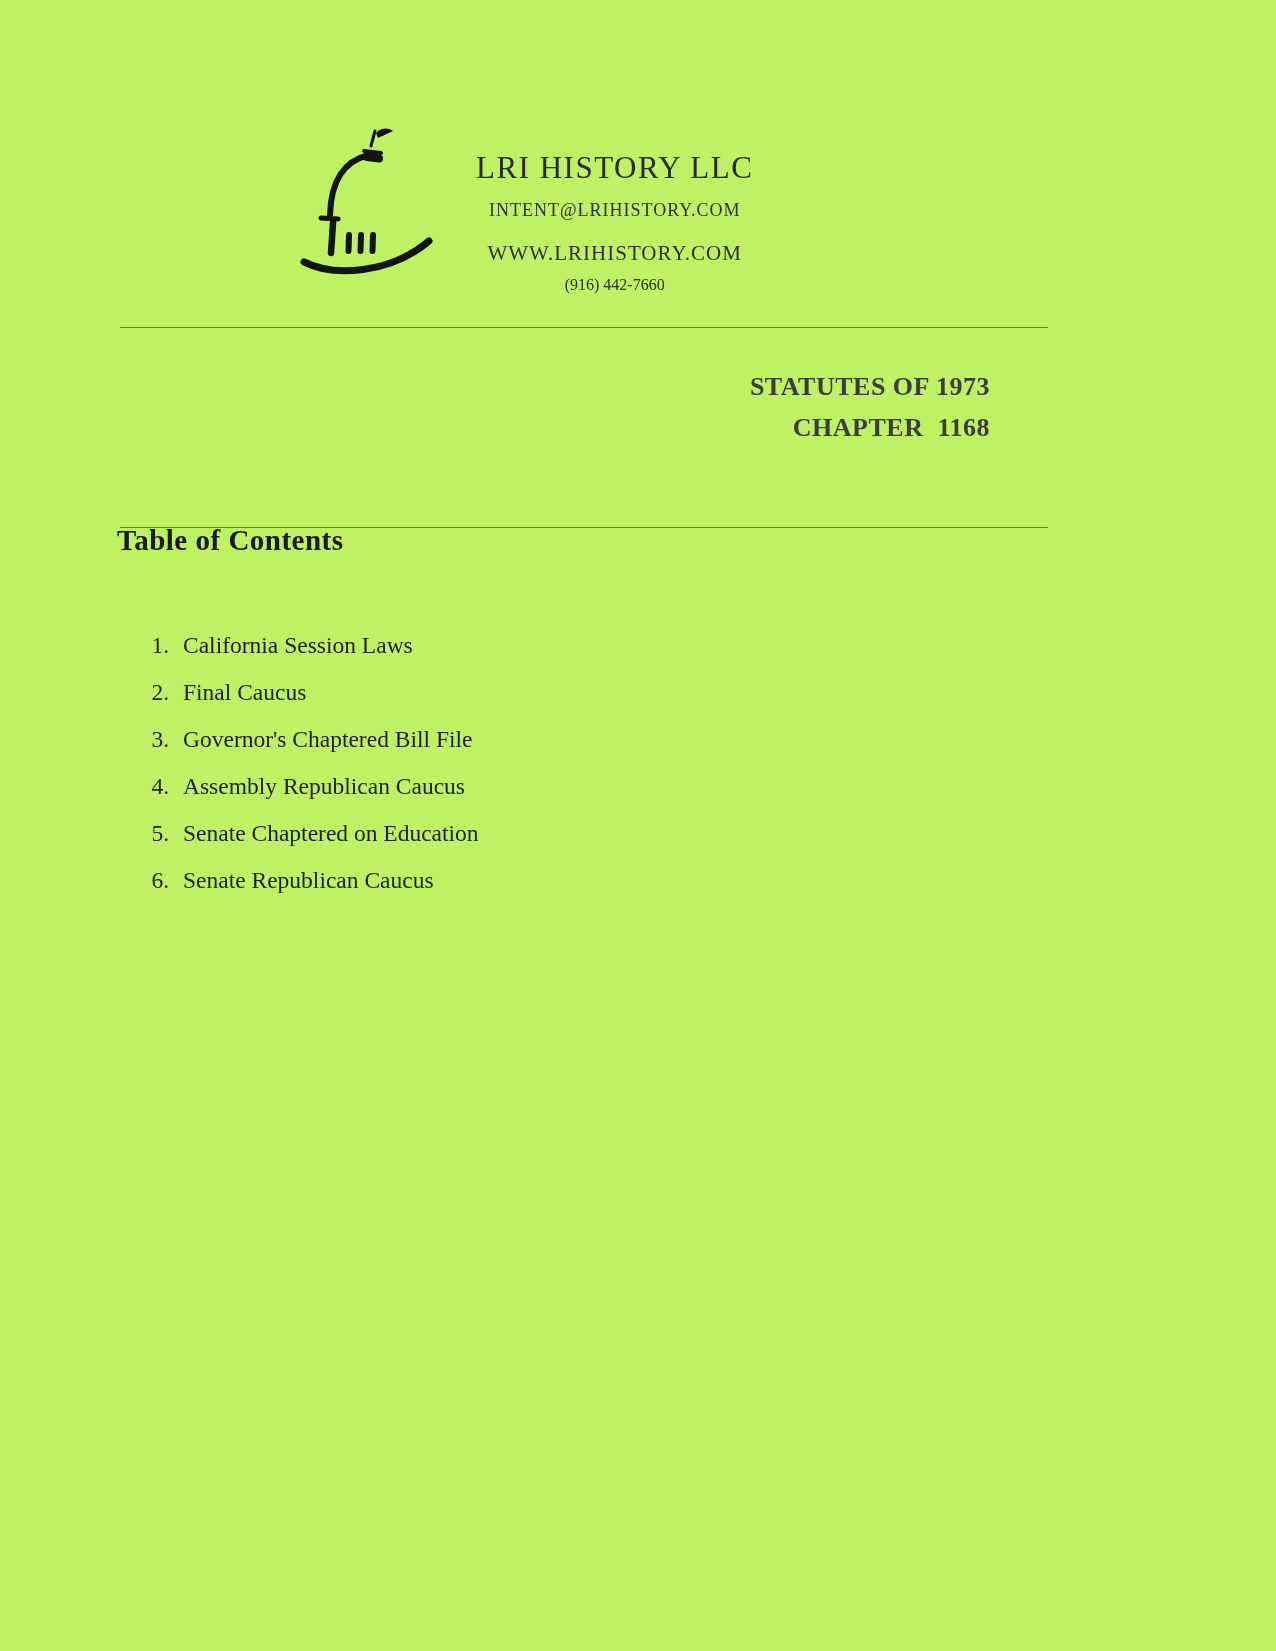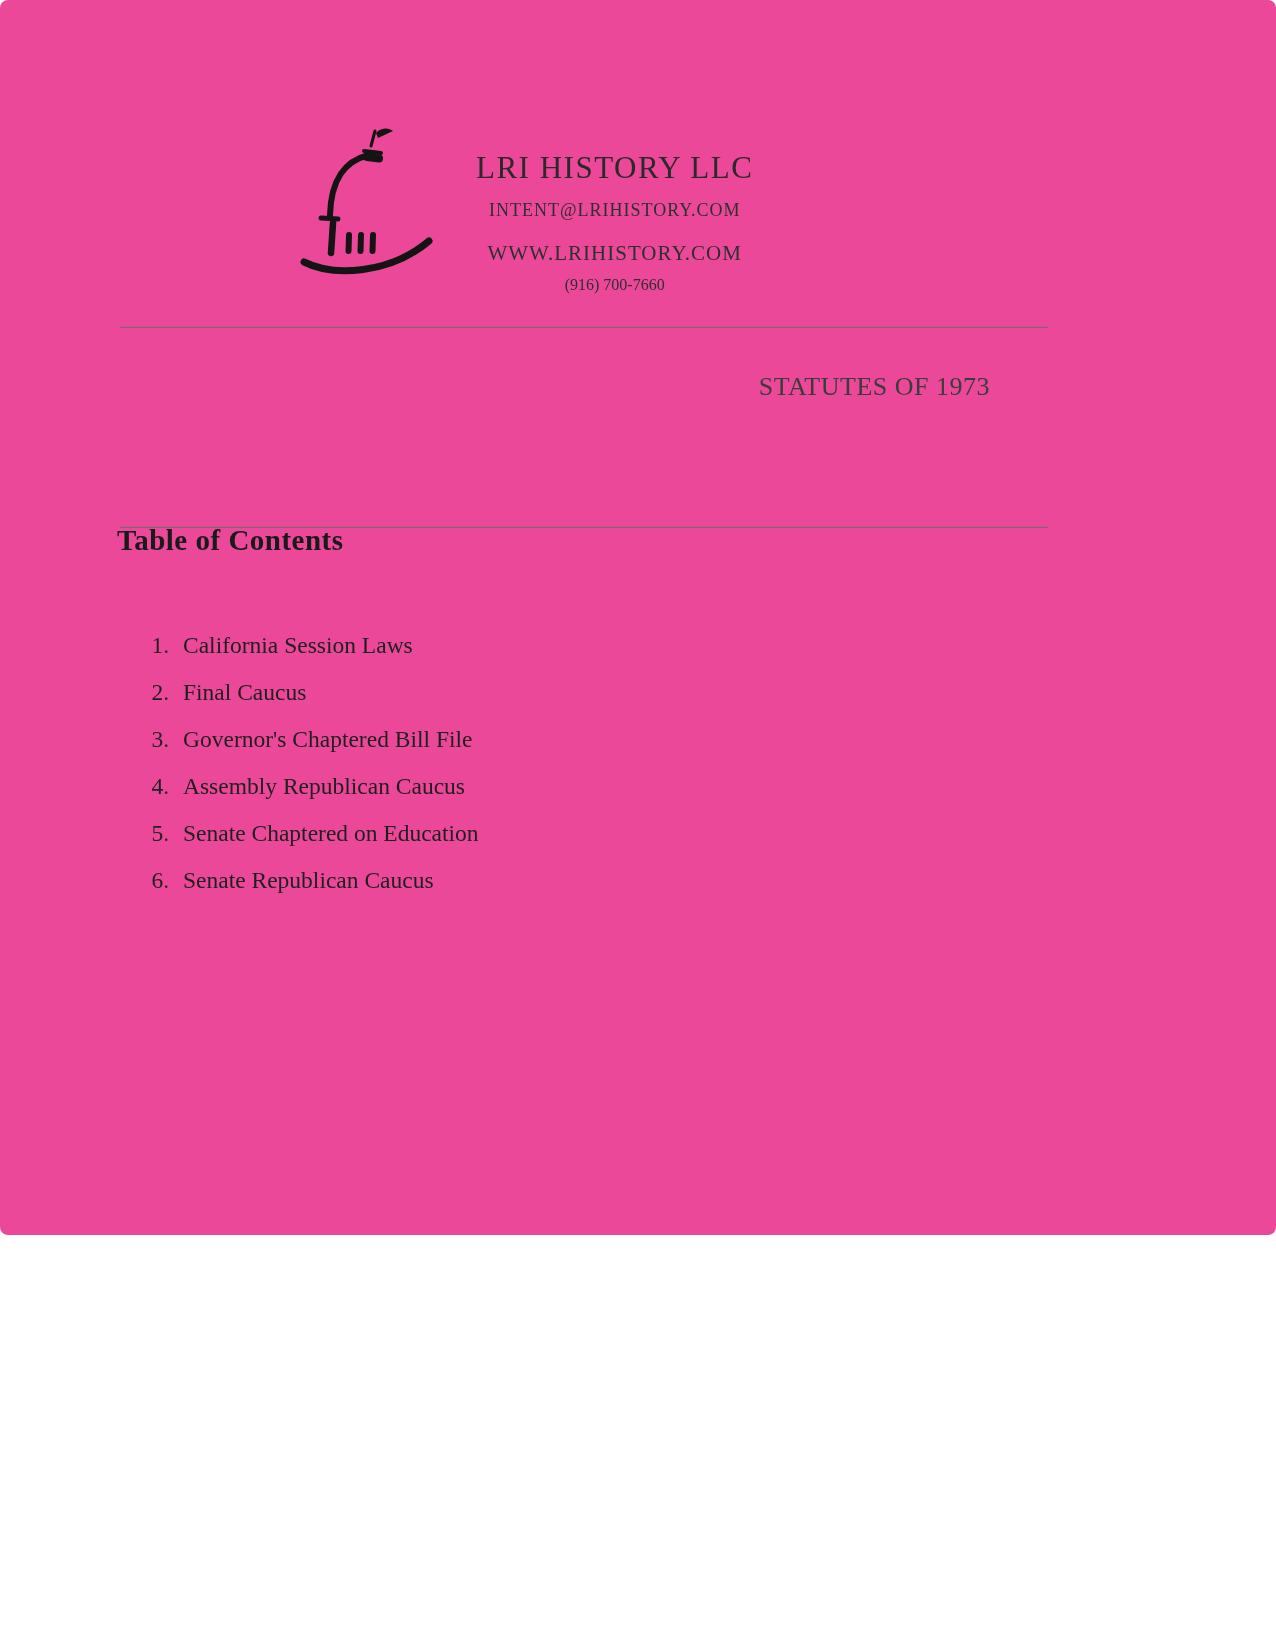--- a/index.html
+++ b/index.html
@@ -3,26 +3,25 @@
 <meta charset="utf-8">
 <style>
   html, body {
     margin: 0;
     padding: 0;
     background: #ffffff;
   }
   .page {
     position: relative;
     width: 1276px;
-    height: 1235px;
-    background: #ec4899;
+    height: 1651px;
+    background: #bef264;
     font-family: "Liberation Serif", serif;
     color: #1d1d1d;
     overflow: hidden;
-    border-radius: 8px;
   }
 
   
   .header {
     position: absolute;
     top: 122px;
     left: 292px;
     display: flex;
     align-items: flex-start;
   }
@@ -69,21 +68,21 @@
   }
   .rule-1 { top: 327px; }
   .rule-2 { top: 527px; }
 
   
   .reference {
     position: absolute;
     top: 366px;
     right: 286px;
     text-align: right;
-    font-weight: normal;
+    font-weight: bold;
     font-size: 26px;
     line-height: 41px;
     letter-spacing: 0.5px;
     color: #3c3c3c;
   }
   .reference .ref-line { white-space: pre; }
 
   
   .toc-title {
     position: absolute;
@@ -143,29 +142,30 @@
           <path d="M81,113 l-0.5,16" stroke-width="6"></path>
 
           <path d="M12,140 C42,155 98,152 137,119" stroke-width="7"></path>
         </g>
       </svg>
     </div>
     <div class="org-block">
       <div class="org-name">LRI HISTORY LLC</div>
       <div class="org-email">INTENT@LRIHISTORY.COM</div>
       <div class="org-web">WWW.LRIHISTORY.COM</div>
-      <div class="org-phone">(916) 700-7660</div>
+      <div class="org-phone">(916) 442-7660</div>
     </div>
   </div>
 
   <div class="rule rule-1"></div>
   <div class="rule rule-2"></div>
 
   <div class="reference">
     <div class="ref-line">STATUTES OF 1973</div>
+    <div class="ref-line">CHAPTER  1168</div>
   </div>
 
   <div class="toc-title">Table of Contents</div>
 
   <div class="toc-list">
     <div class="toc-item">
       <span class="toc-num">1.</span>
       <span class="toc-label">California Session Laws</span>
     </div>
     <div class="toc-item">

